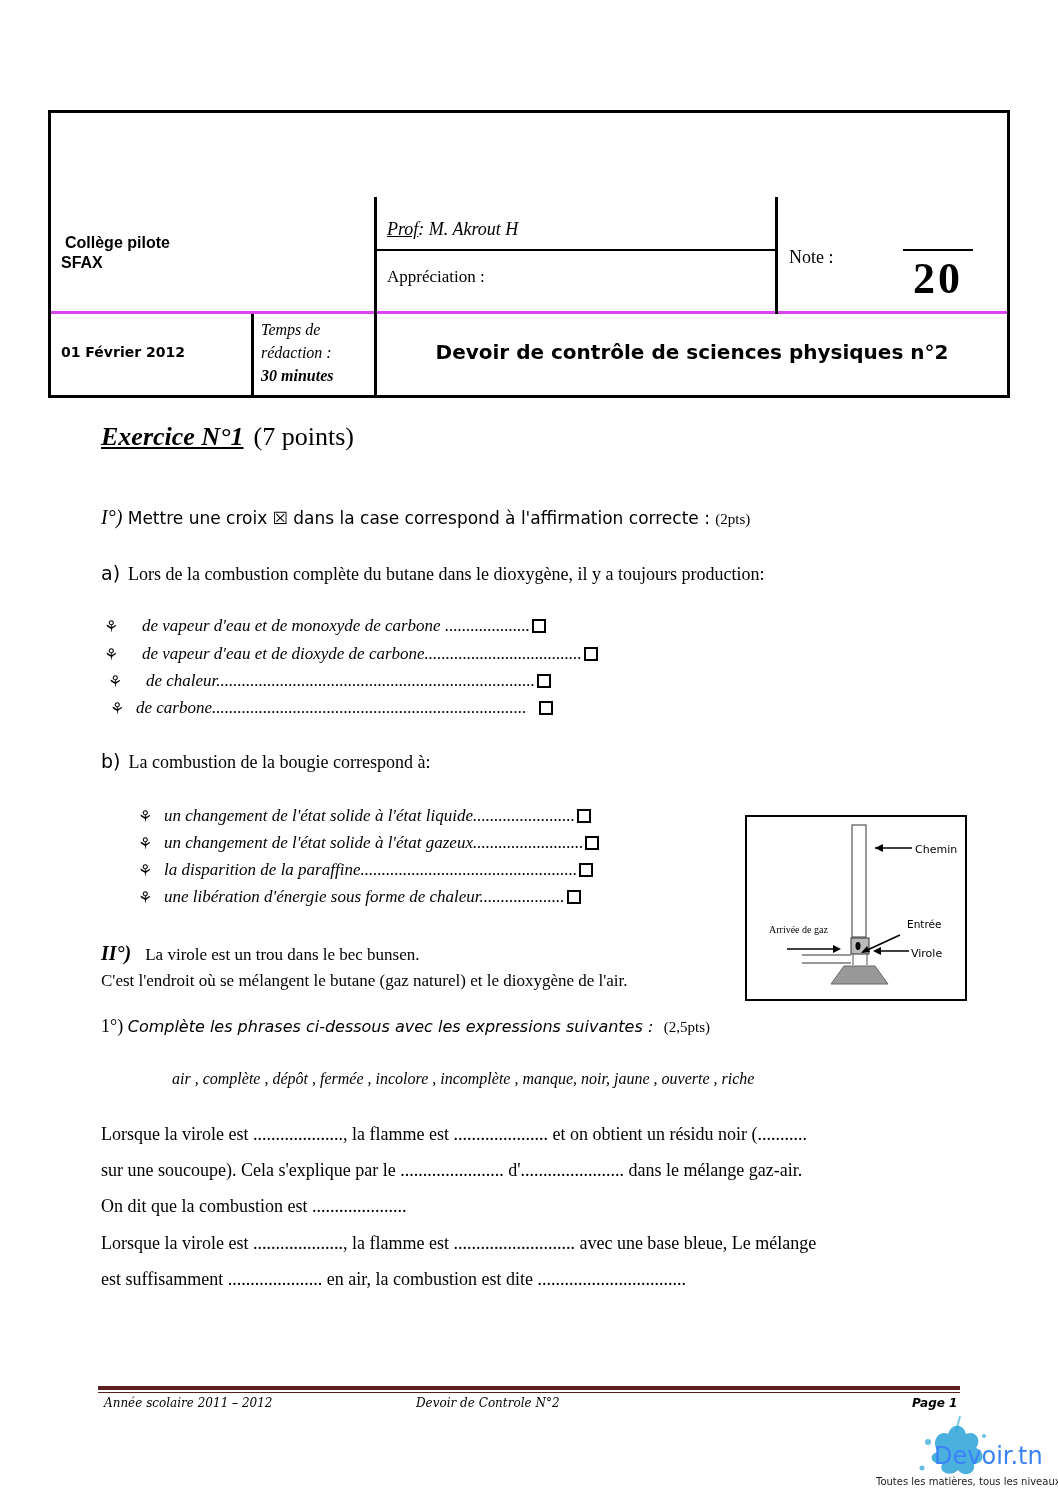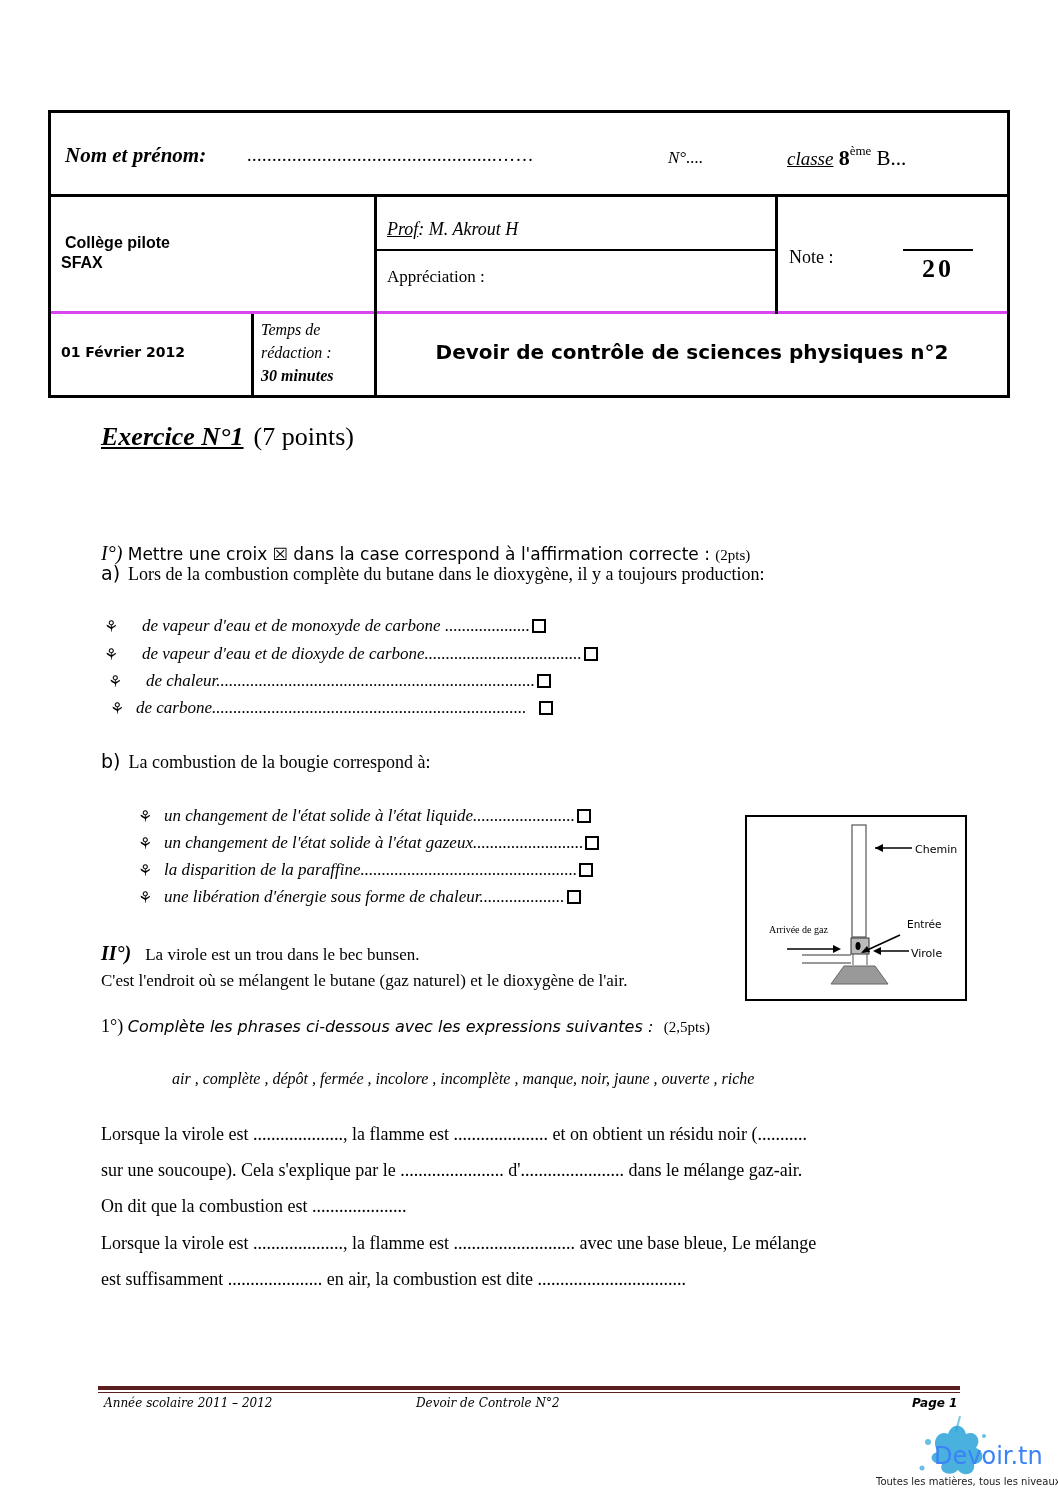--- a/index.html
+++ b/index.html
@@ -21,34 +21,34 @@
 
   .col-v1 { position: absolute; left: 323px; top: 0; width: 3px; height: 117px; background: #000; }
   .col-v2 { position: absolute; left: 724px; top: 0; width: 3px; height: 117px; background: #000; }
   .college { position: absolute; left: 14px; top: 36px; font-family: "Liberation Sans", sans-serif; font-weight: bold; font-size: 16px; line-height: 20px; }
   .college .l2 { margin-left: -4px; }
   .prof { position: absolute; left: 336px; top: 22px; font-style: italic; font-size: 18px; }
   .prof u { font-style: italic; }
   .prof-sep { position: absolute; left: 326px; top: 52px; width: 398px; height: 2px; background: #000; }
   .appr { position: absolute; left: 336px; top: 70px; font-size: 17px; }
   .note { position: absolute; left: 738px; top: 50px; font-size: 18px; }
-  .note-20 { position: absolute; left: 852px; top: 52px; font-family: "Liberation Serif", serif; font-size: 26px; font-weight: bold; letter-spacing: 3px; border-top: 2px solid #000; padding-top: 0; line-height: 36px; width: 70px; text-align: center; }
+  .note-20 { position: absolute; left: 852px; top: 52px; font-family: "Liberation Serif", serif; font-size: 44px; font-weight: bold; letter-spacing: 3px; border-top: 2px solid #000; padding-top: 10px; line-height: 36px; width: 70px; text-align: center; }
 
   .col-v3 { position: absolute; left: 200px; top: 0; width: 3px; height: 81px; background: #000; }
   .col-v4 { position: absolute; left: 323px; top: 0; width: 3px; height: 81px; background: #000; }
   .date { position: absolute; left: 10px; top: 30px; font-family: "DejaVu Sans", sans-serif; font-weight: bold; font-size: 14px; }
   .temps { position: absolute; left: 210px; top: 4px; font-style: italic; font-size: 16px; line-height: 23px; }
   .temps .b { font-weight: bold; }
   .devoir-title { position: absolute; left: 326px; top: 26px; width: 630px; text-align: center; font-family: "DejaVu Sans", sans-serif; font-weight: bold; font-size: 20px; }
 
   .ex1 { position: absolute; left: 101px; top: 422px; font-size: 26px; }
   .ex1 .t { font-style: italic; font-weight: bold; text-decoration: underline; }
   .ex1 .p { margin-left: 10px; }
 
-  .q1 { position: absolute; left: 101px; top: 506px; font-family: "DejaVu Sans", sans-serif; font-size: 17px; margin-top: 36px; }
+  .q1 { position: absolute; left: 101px; top: 506px; font-family: "DejaVu Sans", sans-serif; font-size: 17px; }
   .q1 .num { font-style: italic; font-family: "Liberation Serif", serif; font-size: 20px; }
   .q1 .pts { font-family: "Liberation Serif", serif; font-size: 15px; }
 
   .qa { position: absolute; left: 101px; top: 562px; font-size: 18px; }
   .qa .lt, .qb .lt { font-family: "DejaVu Sans", sans-serif; font-size: 19px; margin-right: 8px; }
 
   .opt { position: absolute; font-style: italic; font-size: 17px; white-space: nowrap; display: flex; align-items: center; }
   .opt .bul { font-style: normal; font-size: 16px; width: 26px; display: inline-block; font-family: "DejaVu Sans", sans-serif; }
   .cb { display: inline-block; width: 14px; height: 14px; border: 2px solid #000; margin-left: 2px; }
 
@@ -73,26 +73,20 @@
   .ft-page { font-family: "DejaVu Sans", sans-serif; font-weight: bold; }
 
   .logo { position: absolute; left: 880px; top: 1412px; width: 178px; height: 85px; }
   .logo-text { position: absolute; left: 934px; top: 1442px; font-family: "DejaVu Sans", sans-serif; font-size: 24px; color: #3b82f6; }
   .logo-tag { position: absolute; left: 876px; top: 1476px; font-family: "DejaVu Sans", sans-serif; font-size: 10px; color: #222; white-space: nowrap; }
 </style>
 </head>
 <body>
 
 <div class="hdr">
-  <div class="row1">
-    <span class="nom">Nom et prénom:</span>
-    <span class="nom-dots">..................................................……</span>
-    <span class="numero">N°....</span>
-    <span class="classe"><u>classe</u> <b>8</b><sup>ème</sup> <span>B...</span></span>
-  </div>
 
   <div class="row2">
     <div class="college">
       <div>Collège pilote</div>
       <div class="l2">SFAX</div>
     </div>
     <div class="col-v1"></div>
     <span class="prof"><u>Prof</u><span>:  M. Akrout H</span></span>
     <div class="prof-sep"></div>
     <span class="appr">Appréciation :</span>

